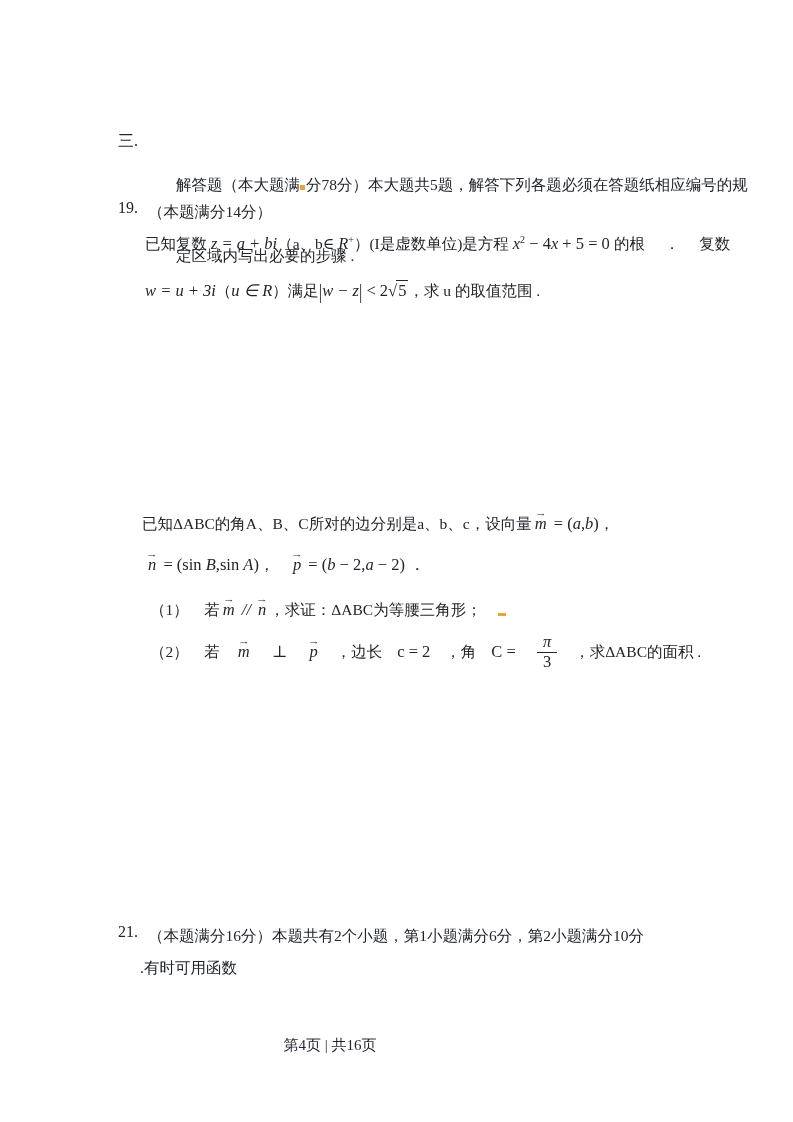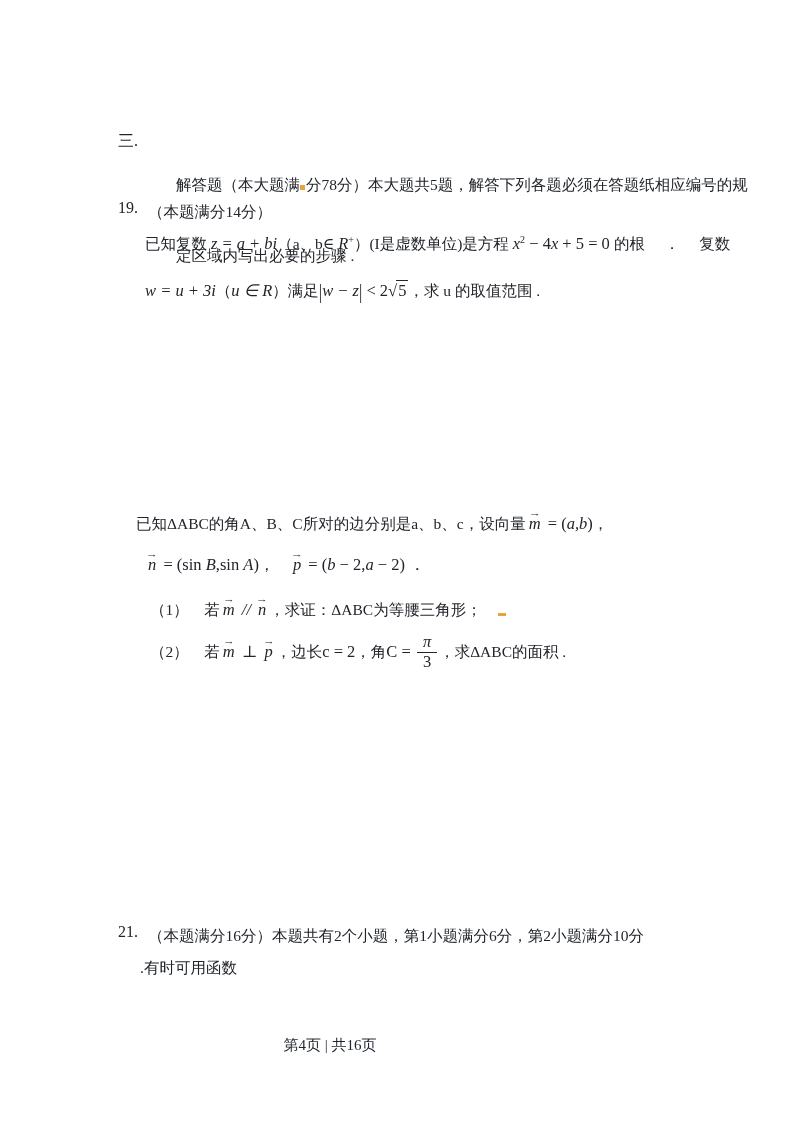--- a/index.html
+++ b/index.html
@@ -43,24 +43,24 @@
   .sqrt .rad{border-top:1.4px solid #21242a;padding:0 2px;margin-left:-1px;font-style:normal;}
   
   .mark-dot{display:inline-block;width:5px;height:5px;background:#E8A33C;margin:0 1px 0 0;vertical-align:baseline;}
   .mark-dash{display:inline-block;width:8px;height:3px;background:#E8A33C;margin-left:16px;vertical-align:-1px;}
   
   #heading{top:131px;left:118px;width:600px;}
   #q19-head{top:199px;left:118px;}
   #q19-line1{top:227px;left:145px;}
   #q19-line2{top:278px;left:145px;}
   #q20-head{top:476px;left:118px;}
-  #q20-line1{top:511px;left:136px;}
+  #q20-line1{top:511px;left:142px;}
   #q20-line2{top:552px;left:145px;}
   #q20-item1{top:597px;left:150px;}
-  #q20-item2{top:630px;left:150px;height:44px;display:flex;align-items:center;}
+  #q20-item2{top:630px;left:150px;height:44px;display:flex;align-items:center;gap:15px;}
   #q21-head{top:923px;left:118px;justify-content:space-between;}
   #q21-line2{top:955px;left:140px;}
   #footer{top:1036px;left:0;width:660px;text-align:center;font-size:15px;color:#1f2430;white-space:normal;}
 </style>
 </head>
 <body>
 
 <div class="page">
 
   <div class="block row" id="heading">

